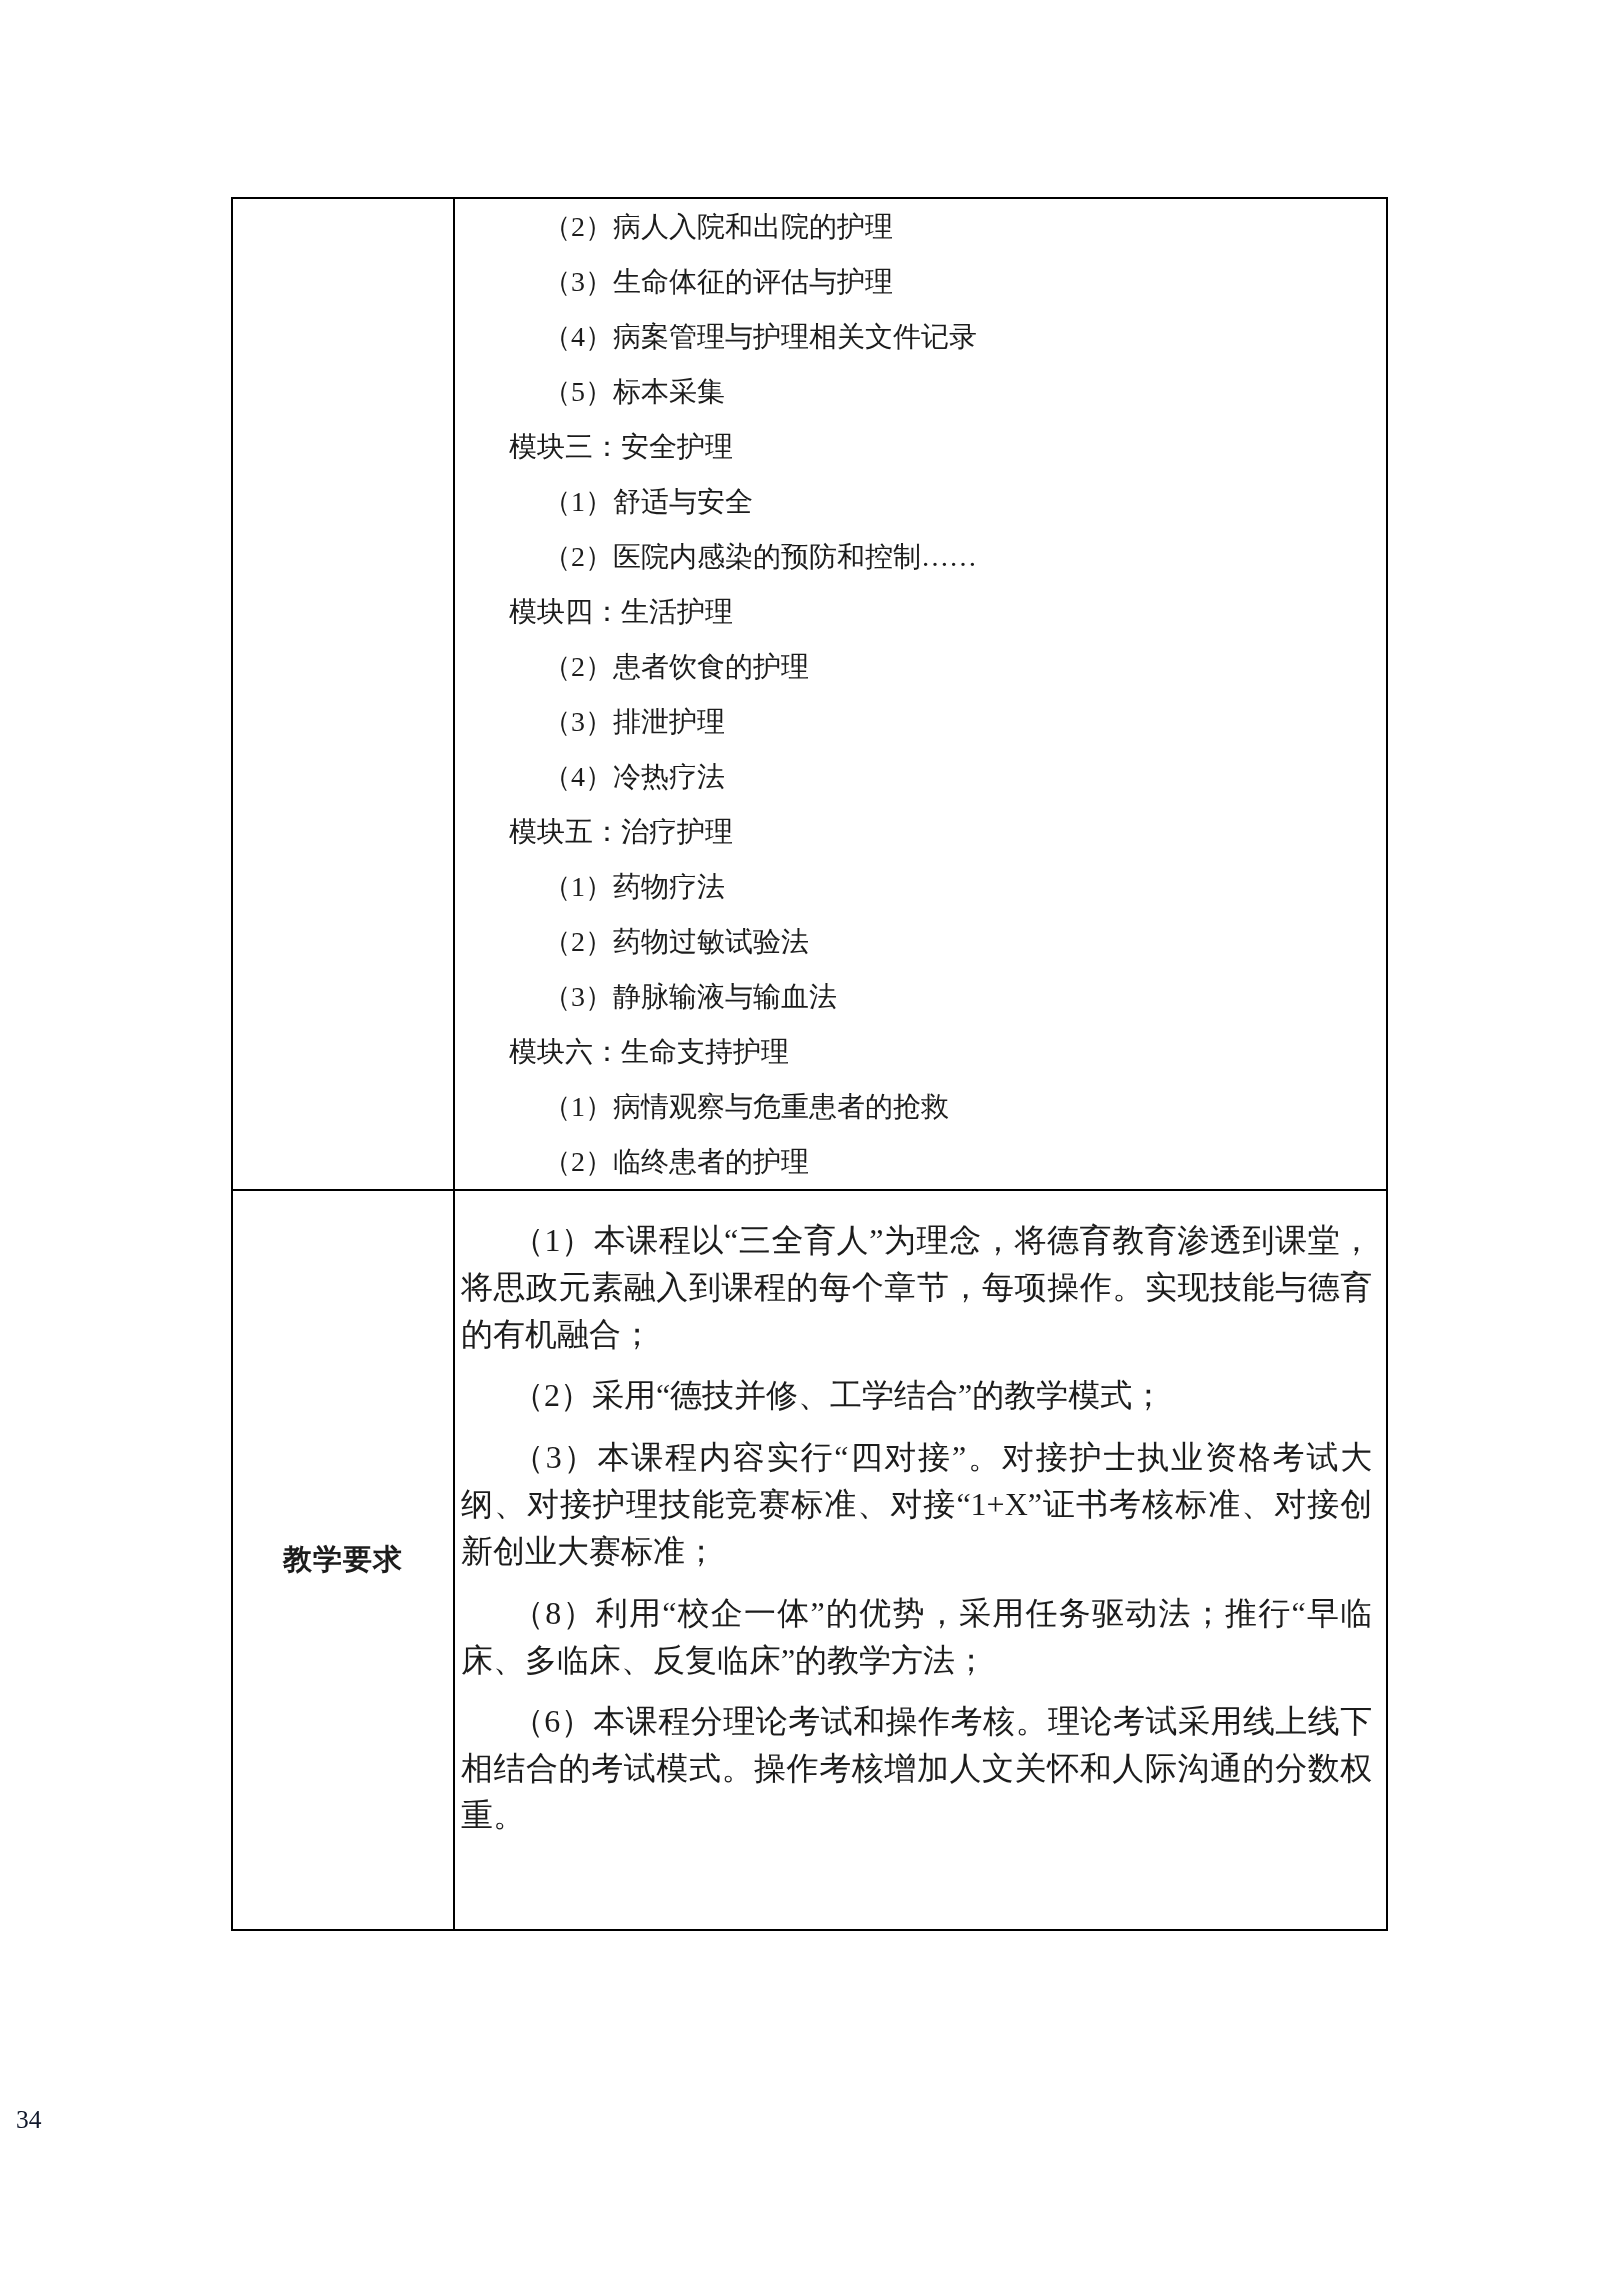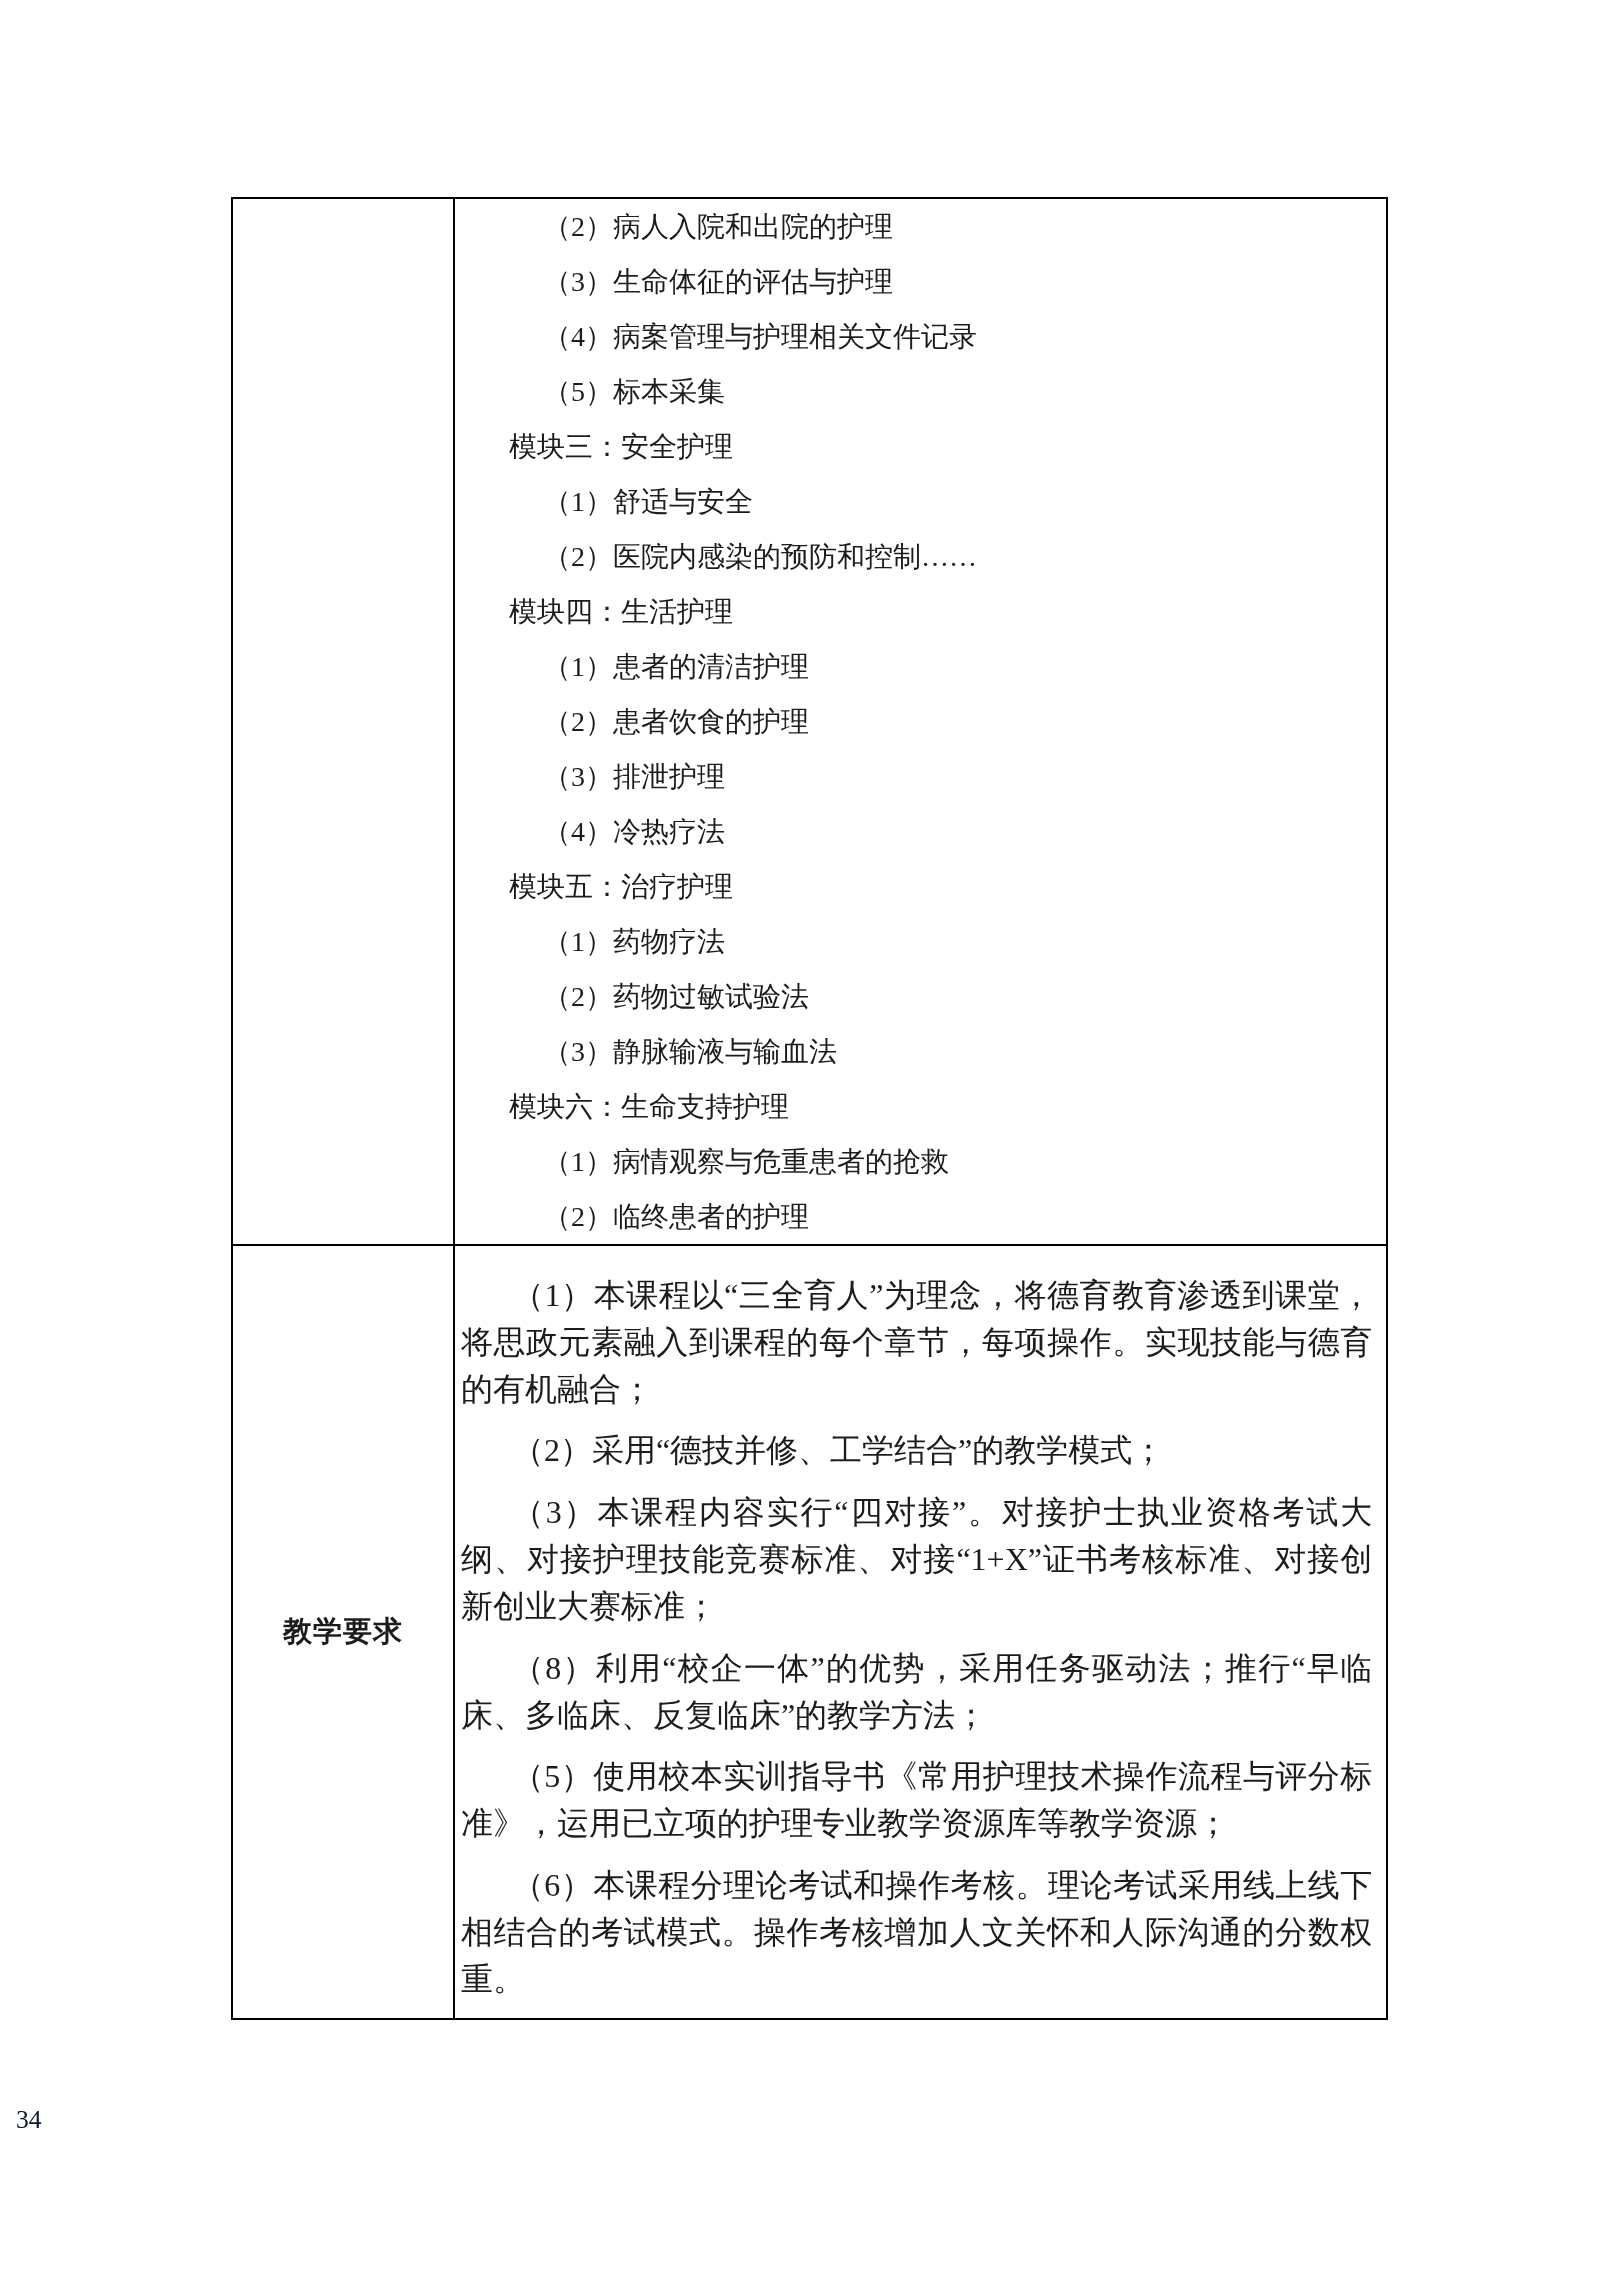--- a/index.html
+++ b/index.html
@@ -81,21 +81,20 @@
       <div class="label-cell"></div>
       <div class="content-cell">
           <div class="line item">（2）病人入院和出院的护理</div>
           <div class="line item">（3）生命体征的评估与护理</div>
           <div class="line item">（4）病案管理与护理相关文件记录</div>
           <div class="line item">（5）标本采集</div>
           <div class="line module">模块三：安全护理</div>
           <div class="line item">（1）舒适与安全</div>
           <div class="line item">（2）医院内感染的预防和控制……</div>
           <div class="line module">模块四：生活护理</div>
-          <div class="line item">（1）患者的清洁护理</div>
           <div class="line item">（2）患者饮食的护理</div>
           <div class="line item">（3）排泄护理</div>
           <div class="line item">（4）冷热疗法</div>
           <div class="line module">模块五：治疗护理</div>
           <div class="line item">（1）药物疗法</div>
           <div class="line item">（2）药物过敏试验法</div>
           <div class="line item">（3）静脉输液与输血法</div>
           <div class="line module">模块六：生命支持护理</div>
           <div class="line item">（1）病情观察与危重患者的抢救</div>
           <div class="line item">（2）临终患者的护理</div>
@@ -104,21 +103,20 @@
 
     <div class="t-row requirements-row">
       <div class="label-cell">
         <span class="row-label">教学要求</span>
       </div>
       <div class="content-cell">
           <p class="req-paragraph">（1）本课程以“三全育人”为理念，将德育教育渗透到课堂，将思政元素融入到课程的每个章节，每项操作。实现技能与德育的有机融合；</p>
           <p class="req-paragraph">（2）采用“德技并修、工学结合”的教学模式；</p>
           <p class="req-paragraph">（3）本课程内容实行“四对接”。对接护士执业资格考试大纲、对接护理技能竞赛标准、对接“1+X”证书考核标准、对接创新创业大赛标准；</p>
           <p class="req-paragraph">（8）利用“校企一体”的优势，采用任务驱动法；推行“早临床、多临床、反复临床”的教学方法；</p>
-          <p class="req-paragraph">（5）使用校本实训指导书《常用护理技术操作流程与评分标准》，运用已立项的护理专业教学资源库等教学资源；</p>
           <p class="req-paragraph">（6）本课程分理论考试和操作考核。理论考试采用线上线下相结合的考试模式。操作考核增加人文关怀和人际沟通的分数权重。</p>
         </div>
     </div>
 
   </div>
 
   <div class="page-number">34</div>
 
 </div>
 

